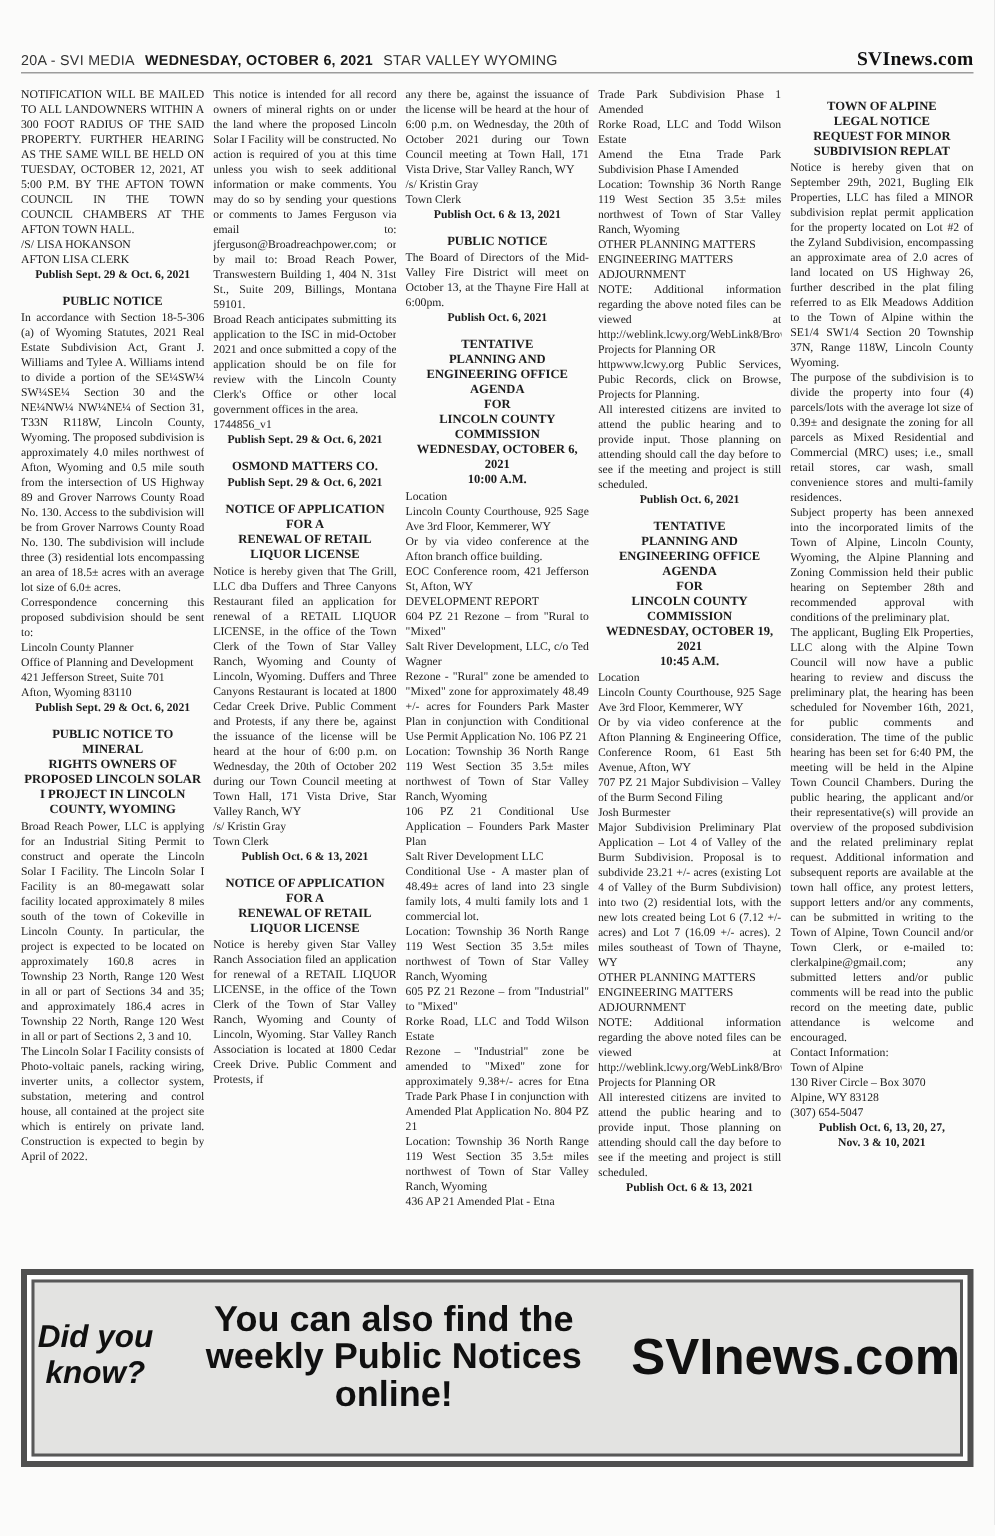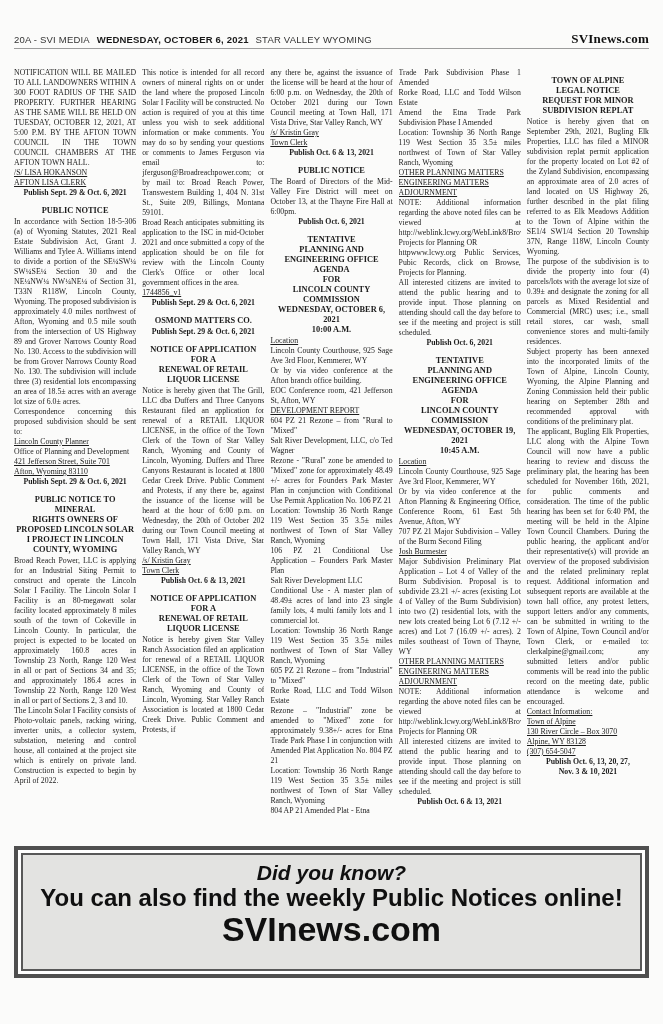--- a/index.html
+++ b/index.html
@@ -14,41 +14,41 @@
     display:flex; justify-content:space-between; align-items:baseline;
     font-family:"Liberation Sans", sans-serif; font-size:9.5px; color:#333;
     letter-spacing:.2px; white-space:nowrap;
   }
   .md-left span { margin-right:4px; }
   .md-bold { font-weight:bold; color:#191919; }
   .md-site { font-family:"Liberation Serif", serif; font-weight:bold; font-size:13px; color:#111; }
   .masthead-rule { position:absolute; top:48px; left:14px; right:14px; border-top:1px solid #9c9c9c; }
   
   .columns {
-    position:absolute; top:68px; left:14px; right:14px; height:786px;
+    position:absolute; top:58px; left:14px; right:14px; height:786px;
     display:flex; gap:6px; font-size:7.8px; line-height:10px;
   }
   .col { flex:1 1 0; overflow:hidden; min-width:0; }
   .blk { margin:0; }
   .blk-b { text-align:justify; }
-  .blk-l { text-align:left;text-decoration:underline; }
+  .blk-l { text-align:left; }
   .blk-h {
     font-weight:bold; text-align:center; white-space:pre-line;
     font-size:8.4px; line-height:10px; margin:8px 0 1px 0;
   }
   .blk-p { font-weight:bold; text-align:center; white-space:pre-line; }
   
   .banner {
     position:absolute; left:14px; right:14px; top:846px; height:132px;
     box-sizing:border-box; border:4px solid #4f4f4f; background:#fff; padding:3px;
   }
   .banner-inner {
     box-sizing:border-box; width:100%; height:100%;
     border:2px solid #585858; background:#e3e3e1;
-    display:flex; flex-direction:column; align-items:center; justify-content:center;
+    display:flex; flex-direction:row; align-items:center; justify-content:center;
     font-family:"Liberation Sans", sans-serif; font-weight:bold; color:#101010;
     padding-bottom:16px; text-align:center;
   }
   .banner-line1 { font-style:italic; font-size:21px; line-height:24px; }
   .banner-line2 { font-size:24px; line-height:25px; }
   .banner-site  { font-size:34px; line-height:36px; margin-top:1px; }
 </style>
 </head>
 <body>
 
@@ -135,21 +135,21 @@
         <p class="blk blk-b">Rezone - "Rural" zone be amended to "Mixed" zone for approximately 48.49 +/- acres for Founders Park Master Plan in conjunction with Conditional Use Permit Application No. 106 PZ 21</p>
         <p class="blk blk-b">Location: Township 36 North Range 119 West Section 35 3.5± miles northwest of Town of Star Valley Ranch, Wyoming</p>
         <p class="blk blk-b">106 PZ 21 Conditional Use Application – Founders Park Master Plan</p>
         <p class="blk blk-b">Salt River Development LLC</p>
         <p class="blk blk-b">Conditional Use - A master plan of 48.49± acres of land into 23 single family lots, 4 multi family lots and 1 commercial lot.</p>
         <p class="blk blk-b">Location: Township 36 North Range 119 West Section 35 3.5± miles northwest of Town of Star Valley Ranch, Wyoming</p>
         <p class="blk blk-b">605 PZ 21 Rezone – from "Industrial" to "Mixed"</p>
         <p class="blk blk-b">Rorke Road, LLC and Todd Wilson Estate</p>
         <p class="blk blk-b">Rezone – "Industrial" zone be amended to "Mixed" zone for approximately 9.38+/- acres for Etna Trade Park Phase I in conjunction with Amended Plat Application No. 804 PZ 21</p>
         <p class="blk blk-b">Location: Township 36 North Range 119 West Section 35 3.5± miles northwest of Town of Star Valley Ranch, Wyoming</p>
-        <p class="blk blk-b">804 AP 21 Amended Plat - Etna</p>
+        <p class="blk blk-b">436 AP 21 Amended Plat - Etna</p>
       </div>
     <div class="col">
         <p class="blk blk-b">Trade Park Subdivision Phase 1 Amended</p>
         <p class="blk blk-b">Rorke Road, LLC and Todd Wilson Estate</p>
         <p class="blk blk-b">Amend the Etna Trade Park Subdivision Phase I Amended</p>
         <p class="blk blk-b">Location: Township 36 North Range 119 West Section 35 3.5± miles northwest of Town of Star Valley Ranch, Wyoming</p>
         <p class="blk blk-l">OTHER PLANNING MATTERS</p>
         <p class="blk blk-l">ENGINEERING MATTERS</p>
         <p class="blk blk-l">ADJOURNMENT</p>
         <p class="blk blk-b">NOTE: Additional information regarding the above noted files can be viewed at http://weblink.lcwy.org/WebLink8/Browse.aspx Projects for Planning OR</p>

